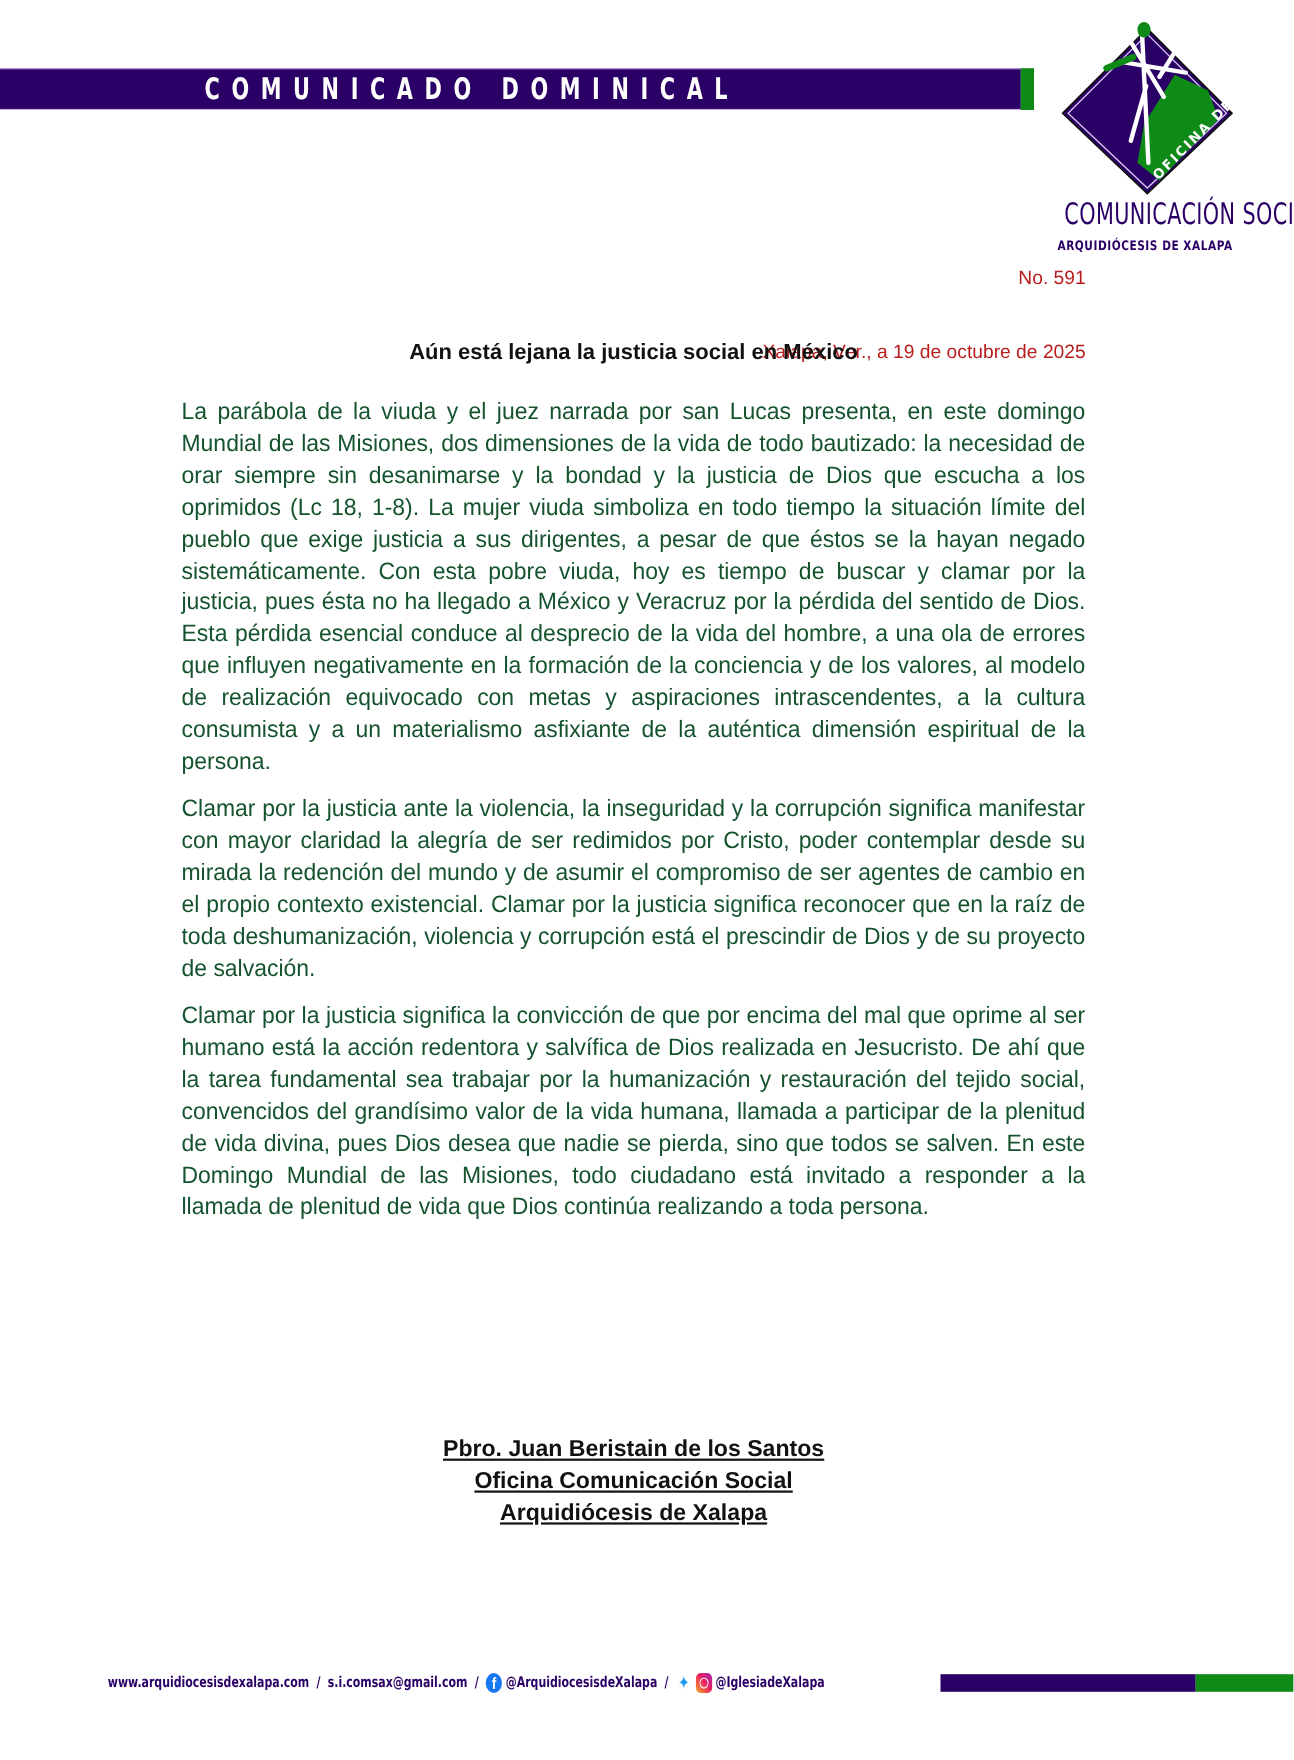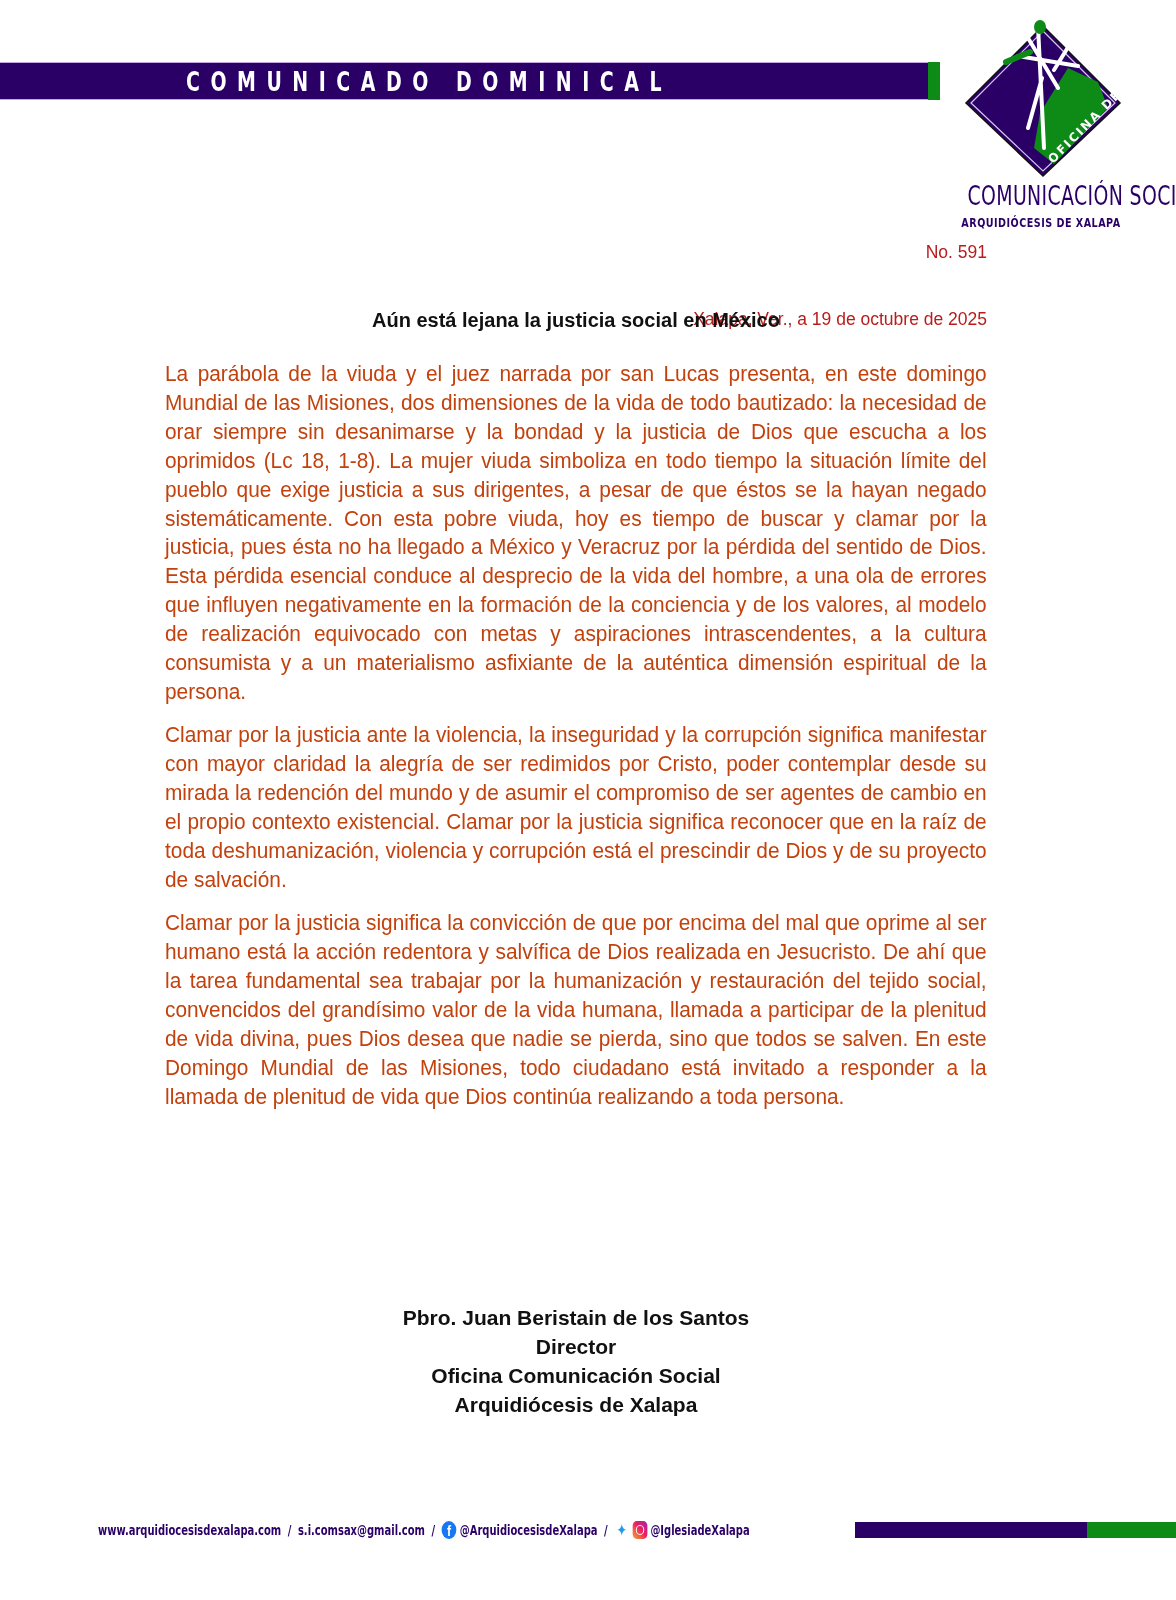--- a/index.html
+++ b/index.html
@@ -13,24 +13,24 @@
   .logo-title { position: absolute; left: 936px; top: 180px; width: 210px; text-align: center; color: #2a0066; font-family: "DejaVu Sans", sans-serif; font-size: 27px; transform: scaleX(0.7); transform-origin: center; white-space: nowrap; letter-spacing: 0.5px; }
   .logo-sub { position: absolute; left: 936px; top: 216px; width: 210px; text-align: center; color: #2a0066; font-family: "DejaVu Sans", sans-serif; font-weight: bold; font-size: 12px; transform: scaleX(0.8); transform-origin: center; white-space: nowrap; letter-spacing: 0.6px; }
 
   .meta { position: absolute; right: 189px; text-align: right; font-size: 17.5px; color: #b91c1c; }
   .meta-no { top: 242px; }
   .meta-date { top: 264px; margin-top: 45px; }
 
   .doc-title { position: absolute; left: 0; width: 1152px; top: 309px; text-align: center; font-size: 20px; font-weight: bold; color: #111; }
 
   .body { position: absolute; left: 165px; width: 822px; top: 360px; }
-  .para { margin: 0 0 14.5px 0; font-family: "Liberation Sans Narrow", "Liberation Sans", sans-serif; font-size: 21.5px; line-height: 28.9px; text-align: justify; color: #c2410c; }
+  .para { margin: 0 0 14.5px 0; font-family: "Liberation Sans Narrow", "Liberation Sans", sans-serif; font-size: 21.5px; line-height: 28.9px; text-align: justify; color: #14532d; }
   .para-inner { display: block; transform: scaleX(0.97); transform-origin: left top; width: 847px; }
 
-  .signature { position: absolute; left: 0; width: 1152px; top: 1303px; text-align: center; font-weight: bold; font-size: 21px; line-height: 29px; color: #111; }
+  .signature { position: absolute; left: 0; width: 1152px; top: 1303px; text-align: center; font-weight: bold; font-size: 21px; line-height: 29px; color: #111; text-decoration: underline; }
 
   .footer { position: absolute; left: 98px; top: 1518px; height: 24px; display: flex; align-items: center; white-space: nowrap; font-family: "DejaVu Sans Condensed", "DejaVu Sans", sans-serif; font-weight: bold; font-size: 13.5px; color: #2a0066; transform: scaleX(0.82); transform-origin: left center; }
   .footer .sep { margin: 0 8px; }
   .footer .ico { display: inline-block; width: 18px; height: 18px; border-radius: 50%; margin-right: 4px; vertical-align: middle; position: relative; }
   .fb { background: #1877f2; color: #fff; text-align: center; line-height: 19px; font-family: "Liberation Sans", sans-serif; font-size: 15px; font-weight: bold; }
   .tw { background: transparent; color: #1d9bf0; font-size: 17px; line-height: 18px; text-align: center; }
   .ig { border-radius: 5px !important; background: linear-gradient(45deg, #f9a825, #e91e63 55%, #9c27b0); }
   .ig::after { content: ""; position: absolute; left: 4px; top: 4px; width: 8px; height: 8px; border: 1.6px solid #fff; border-radius: 50%; }
   .footer-bar { position: absolute; left: 855px; top: 1522px; width: 232px; height: 16px; background: #2a0066; }
   .footer-bar-green { position: absolute; left: 1087px; top: 1522px; width: 89px; height: 16px; background: #0e8a16; }
@@ -66,21 +66,20 @@
   <p class="para">
       <span class="para-inner">Clamar por la justicia ante la violencia, la inseguridad y la corrupción significa manifestar con mayor claridad la alegría de ser redimidos por Cristo, poder contemplar desde su mirada la redención del mundo y de asumir el compromiso de ser agentes de cambio en el propio contexto existencial. Clamar por la justicia significa reconocer que en la raíz de toda deshumanización, violencia y corrupción está el prescindir de Dios y de su proyecto de salvación.</span>
     </p>
   <p class="para">
       <span class="para-inner">Clamar por la justicia significa la convicción de que por encima del mal que oprime al ser humano está la acción redentora y salvífica de Dios realizada en Jesucristo. De ahí que la tarea fundamental sea trabajar por la humanización y restauración del tejido social, convencidos del grandísimo valor de la vida humana, llamada a participar de la plenitud de vida divina, pues Dios desea que nadie se pierda, sino que todos se salven. En este Domingo Mundial de las Misiones, todo ciudadano está invitado a responder a la llamada de plenitud de vida que Dios continúa realizando a toda persona.</span>
     </p>
 </div>
 
 <div class="signature">
   <div>Pbro. Juan Beristain de los Santos</div>
-  <div>Director</div>
   <div>Oficina Comunicación Social</div>
   <div>Arquidiócesis de Xalapa</div>
 </div>
 
 <div class="footer">
   <span>www.arquidiocesisdexalapa.com</span>
   <span class="sep">/</span>
   <span>s.i.comsax@gmail.com</span>
   <span class="sep">/</span>
   <span class="ico fb">f</span>

